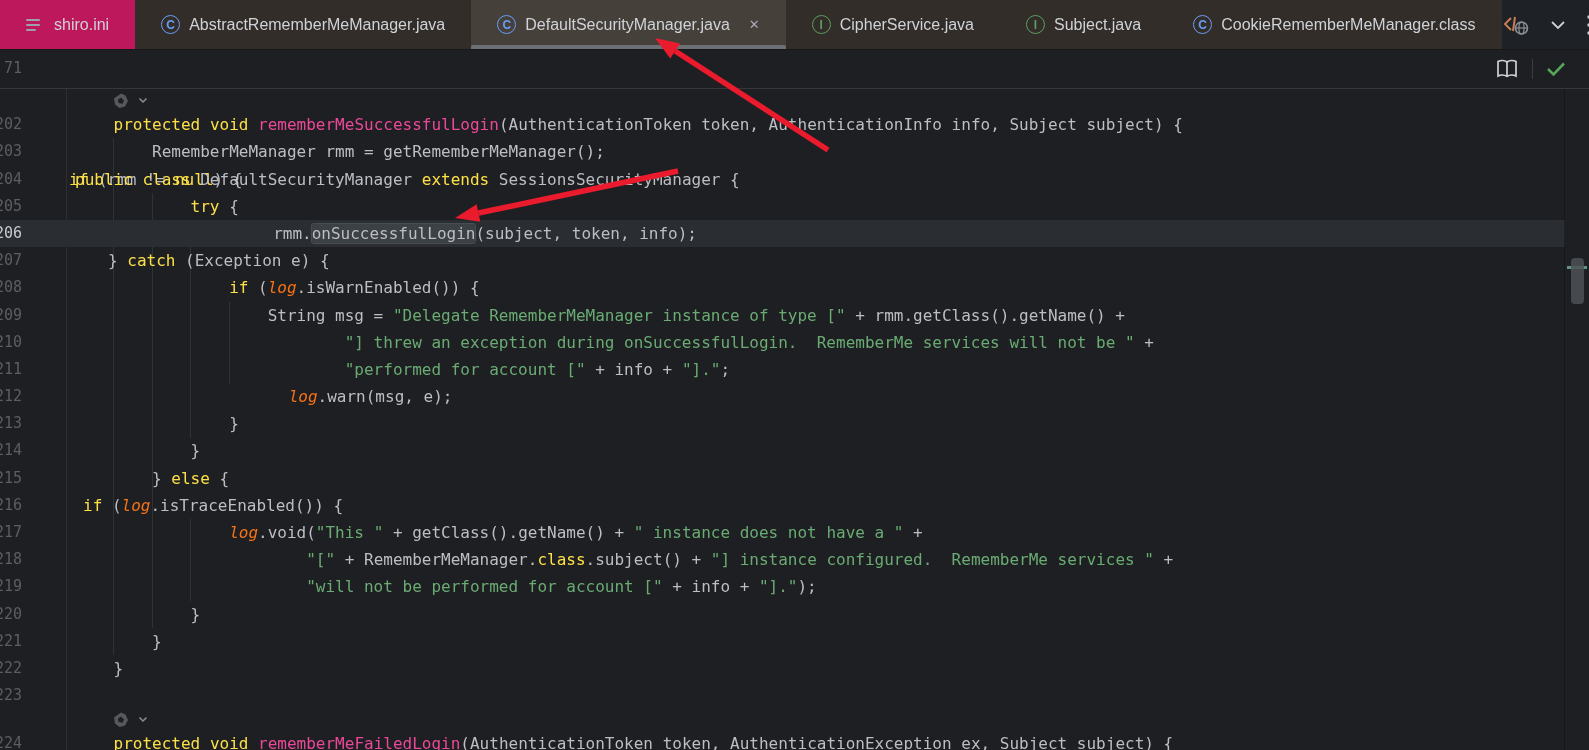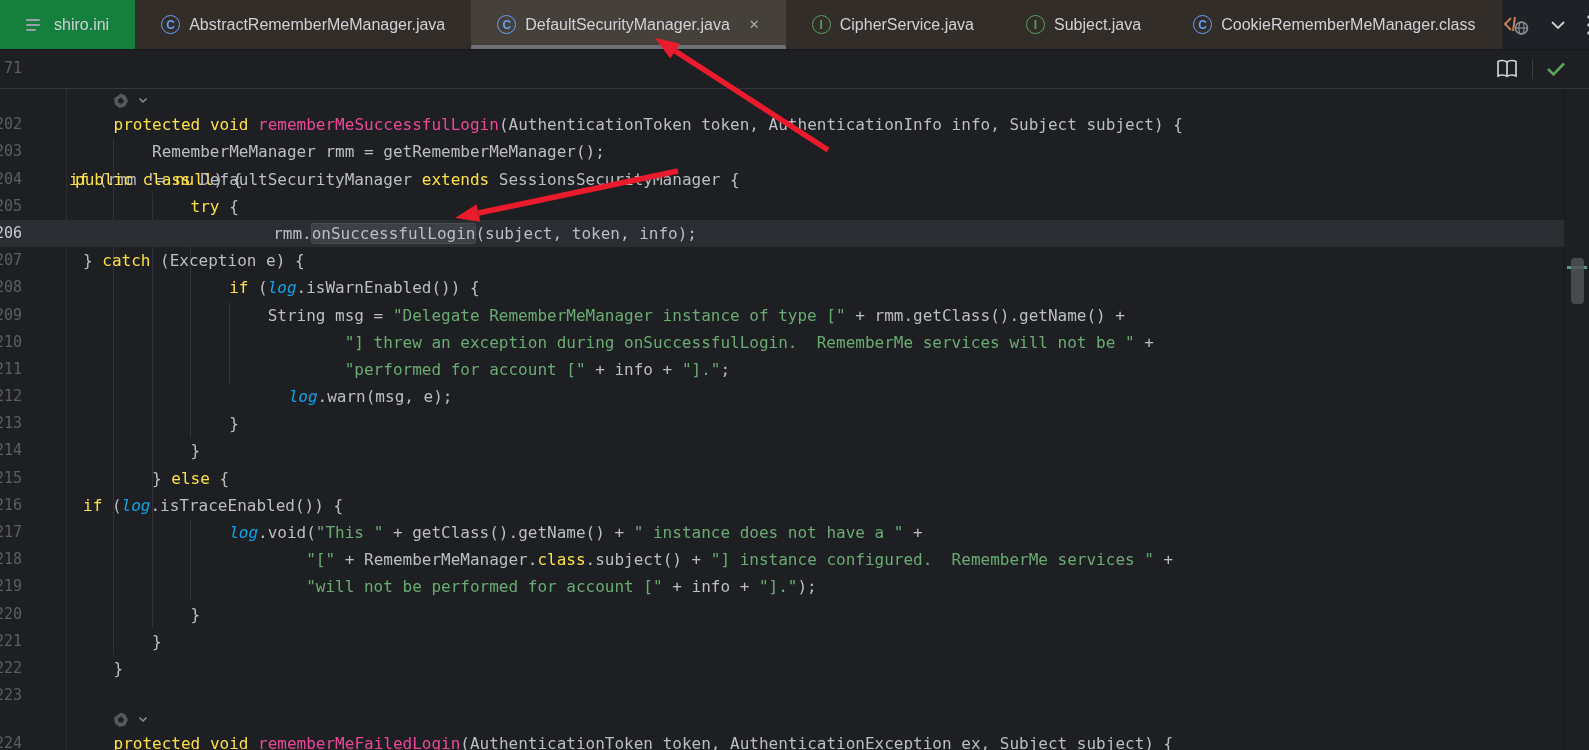--- a/index.html
+++ b/index.html
@@ -4,21 +4,21 @@
 <style>
   html,body{margin:0;padding:0;background:#1E1F22;overflow:hidden;}
   #app{position:relative;width:1589px;height:750px;background:#1E1F22;
        font-family:"Liberation Sans",sans-serif;color:#CFD2D7;}
 
   
   #tabbar{position:absolute;top:0;left:0;width:100%;height:50px;display:flex;
           align-items:stretch;background:#1E2125;border-bottom:1px solid #17181A;box-sizing:border-box;}
   .tab{display:flex;align-items:center;gap:9px;padding:0 26px;position:relative;
        font-size:16px;color:#CFD2D7;white-space:nowrap;cursor:default;}
-  .tab.zone-dark{background:#15803d;}
+  .tab.zone-dark{background:#be185d;}
   .tab.zone-warm{background:#322D28;}
   .tab.active{background:#46403B;}
   .tab.active::after{content:"";position:absolute;left:0;right:0;bottom:0;height:4px;
        background:#6C7075;border-radius:2px 2px 0 0;}
   .tab .close{margin-left:10px;font-size:13px;color:#A8ABB2;cursor:pointer;}
   .ficon{width:19px;height:19px;border-radius:50%;box-sizing:border-box;display:flex;
          align-items:center;justify-content:center;font-size:12px;font-weight:bold;flex:0 0 auto;}
   .ficon.class{border:1.5px solid #6A9DF8;color:#6A9DF8;}
   .ficon.interface{border:1.5px solid #5C9D61;color:#5C9D61;}
   .ficon.text-file{border:none;border-radius:0;flex-direction:column;justify-content:center;gap:3px;align-items:flex-start;}
@@ -37,21 +37,21 @@
   .code-row{position:relative;height:27.2px;line-height:27.2px;white-space:pre;}
   .code-row.current{background:#2A2D32;}
   .inlay-row{position:relative;height:21px;line-height:21px;display:flex;align-items:center;gap:7px;}
   .ln{position:absolute;left:-8px;width:30px;text-align:right;font-size:15px;color:#5B5E63;}
   .current .ln{color:#C9CBD0;}
   .codetxt{display:block;}
   .tk-d{color:#BCBEC4;}
   .tk-k{color:#fde047;}
   .tk-m{color:#ec4899;}
   .tk-s{color:#6AAB73;}
-  .tk-f{color:#0ea5e9;font-style:italic;}
+  .tk-f{color:#f97316;font-style:italic;}
   .tk-hl{color:#BCBEC4;background:#3C4146;box-shadow:0 0 0 1px #484D52;border-radius:2px;}
 
   
   #sticky{position:absolute;top:0;left:0;right:0;height:38px;background:#1E1F22;z-index:10;
           border-bottom:1px solid #35373B;font-family:"DejaVu Sans Mono",monospace;
           font-size:16px;line-height:37px;white-space:pre;}
   #sticky .ln{top:0;line-height:37px;}
   #sticky .codetxt{padding-left:75px;}
   #inspection{position:absolute;right:22px;top:5px;height:28px;display:flex;align-items:center;
               gap:12px;z-index:11;}
@@ -137,21 +137,21 @@
           </svg>
           <svg width="10" height="7" viewBox="0 0 10 7" style="margin-left:2px">
             <path d="M1.5 1.5 L5 5 L8.5 1.5" fill="none" stroke="#8C8E93" stroke-width="1.5"></path>
           </svg>
         </div>
         <div class="code-row"><span class="ln">202</span><span class="codetxt" style="padding-left: 113.532px;"><span class="tk-k">protected</span><span class="tk-d"> </span><span class="tk-k">void</span><span class="tk-d"> </span><span class="tk-m">rememberMeSuccessfulLogin</span><span class="tk-d">(AuthenticationToken token, AuthenticationInfo info, Subject subject) {</span></span></div>
         <div class="code-row"><span class="ln">203</span><span class="codetxt" style="padding-left: 152.064px;"><span class="tk-d">RememberMeManager rmm = getRememberMeManager();</span></span></div>
         <div class="code-row"><span class="ln">204</span><span class="codetxt" style="padding-left: 69px;"><span class="tk-k">if</span><span class="tk-d"> (rmm != </span><span class="tk-k">null</span><span class="tk-d">) {</span></span></div>
         <div class="code-row"><span class="ln">205</span><span class="codetxt" style="padding-left: 190.596px;"><span class="tk-k">try</span><span class="tk-d"> {</span></span></div>
         <div class="code-row current"><span class="ln">206</span><span class="codetxt" style="padding-left: 229.128px; margin-left: 44px;"><span class="tk-d">rmm.</span><span class="tk-hl">onSuccessfulLogin</span><span class="tk-d">(subject, token, info);</span></span></div>
-        <div class="code-row"><span class="ln">207</span><span class="codetxt" style="padding-left: 83px;"><span class="tk-d">} </span><span class="tk-k">catch</span><span class="tk-d"> (Exception e) {</span></span></div>
+        <div class="code-row"><span class="ln">207</span><span class="codetxt" style="padding-left: 108px;"><span class="tk-d">} </span><span class="tk-k">catch</span><span class="tk-d"> (Exception e) {</span></span></div>
         <div class="code-row"><span class="ln">208</span><span class="codetxt" style="padding-left: 229.128px;"><span class="tk-k">if</span><span class="tk-d"> (</span><span class="tk-f">log</span><span class="tk-d">.isWarnEnabled()) {</span></span></div>
         <div class="code-row"><span class="ln">209</span><span class="codetxt" style="padding-left: 267.66px;"><span class="tk-d">String msg = </span><span class="tk-s">"Delegate RememberMeManager instance of type ["</span><span class="tk-d"> + rmm.getClass().getName() +</span></span></div>
         <div class="code-row"><span class="ln">210</span><span class="codetxt" style="padding-left: 344.724px;"><span class="tk-s">"] threw an exception during onSuccessfulLogin.  RememberMe services will not be "</span><span class="tk-d"> +</span></span></div>
         <div class="code-row"><span class="ln">211</span><span class="codetxt" style="padding-left: 344.724px;"><span class="tk-s">"performed for account ["</span><span class="tk-d"> + info + </span><span class="tk-s">"]."</span><span class="tk-d">;</span></span></div>
         <div class="code-row"><span class="ln">212</span><span class="codetxt" style="padding-left: 267.66px; margin-left: 21px;"><span class="tk-f">log</span><span class="tk-d">.warn(msg, e);</span></span></div>
         <div class="code-row"><span class="ln">213</span><span class="codetxt" style="padding-left: 229.128px;"><span class="tk-d">}</span></span></div>
         <div class="code-row"><span class="ln">214</span><span class="codetxt" style="padding-left: 190.596px;"><span class="tk-d">}</span></span></div>
         <div class="code-row"><span class="ln">215</span><span class="codetxt" style="padding-left: 152.064px;"><span class="tk-d">} </span><span class="tk-k">else</span><span class="tk-d"> {</span></span></div>
         <div class="code-row"><span class="ln">216</span><span class="codetxt" style="padding-left: 83px;"><span class="tk-k">if</span><span class="tk-d"> (</span><span class="tk-f">log</span><span class="tk-d">.isTraceEnabled()) {</span></span></div>
         <div class="code-row"><span class="ln">217</span><span class="codetxt" style="padding-left: 229.128px;"><span class="tk-f">log</span><span class="tk-d">.void(</span><span class="tk-s">"This "</span><span class="tk-d"> + getClass().getName() + </span><span class="tk-s">" instance does not have a "</span><span class="tk-d"> +</span></span></div>

